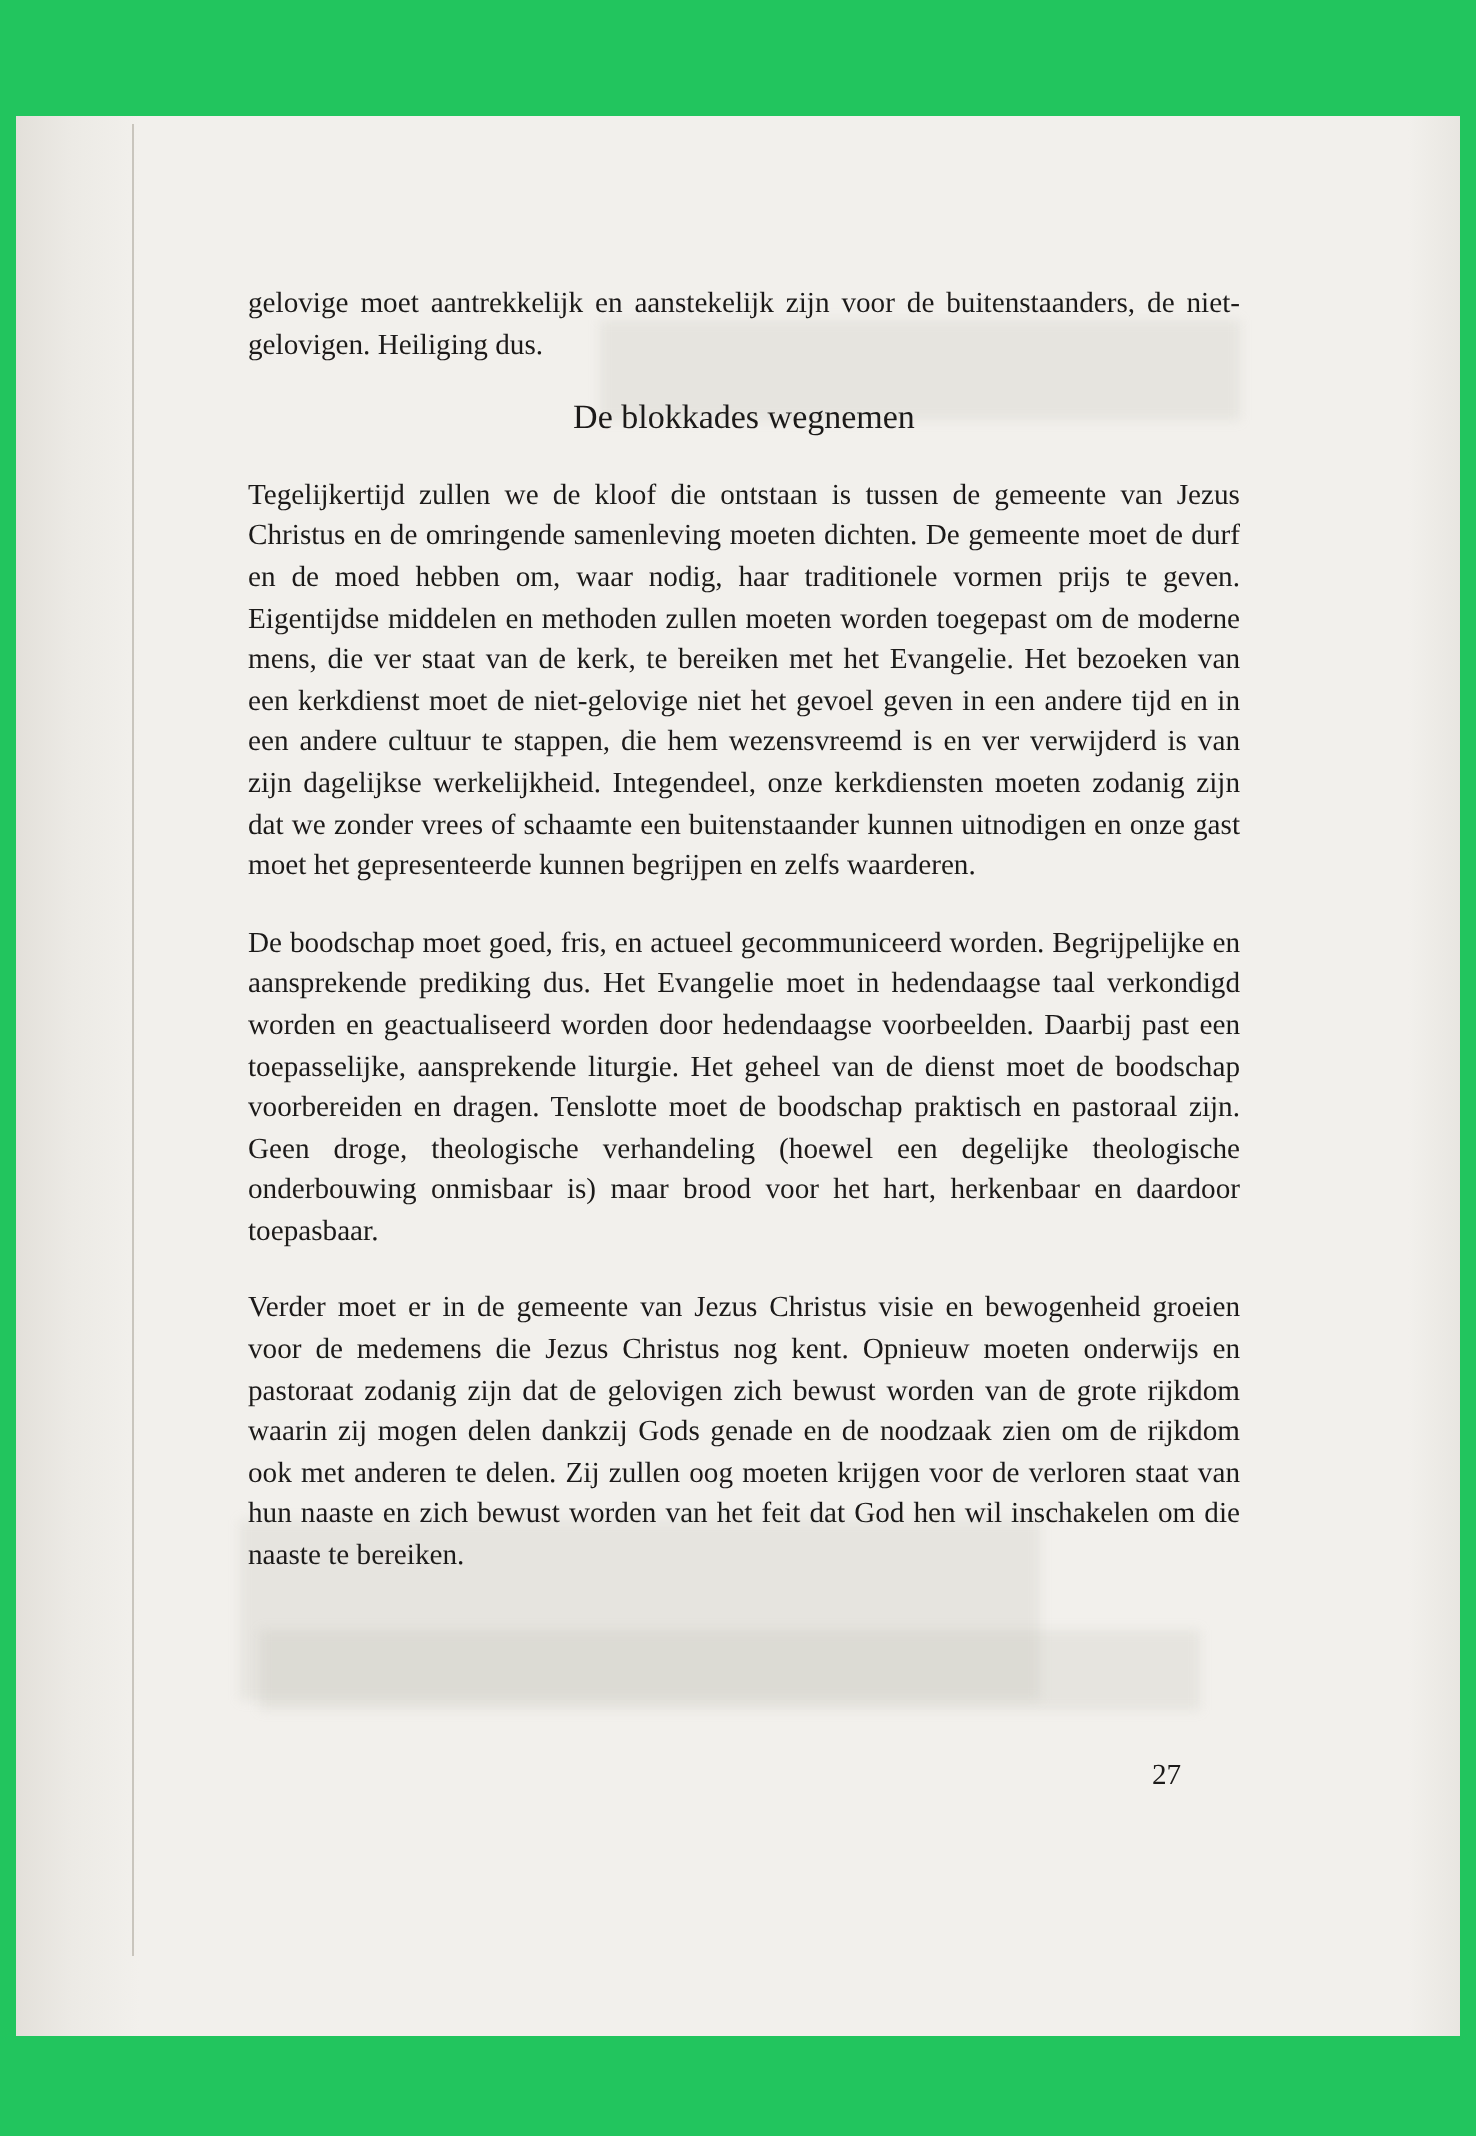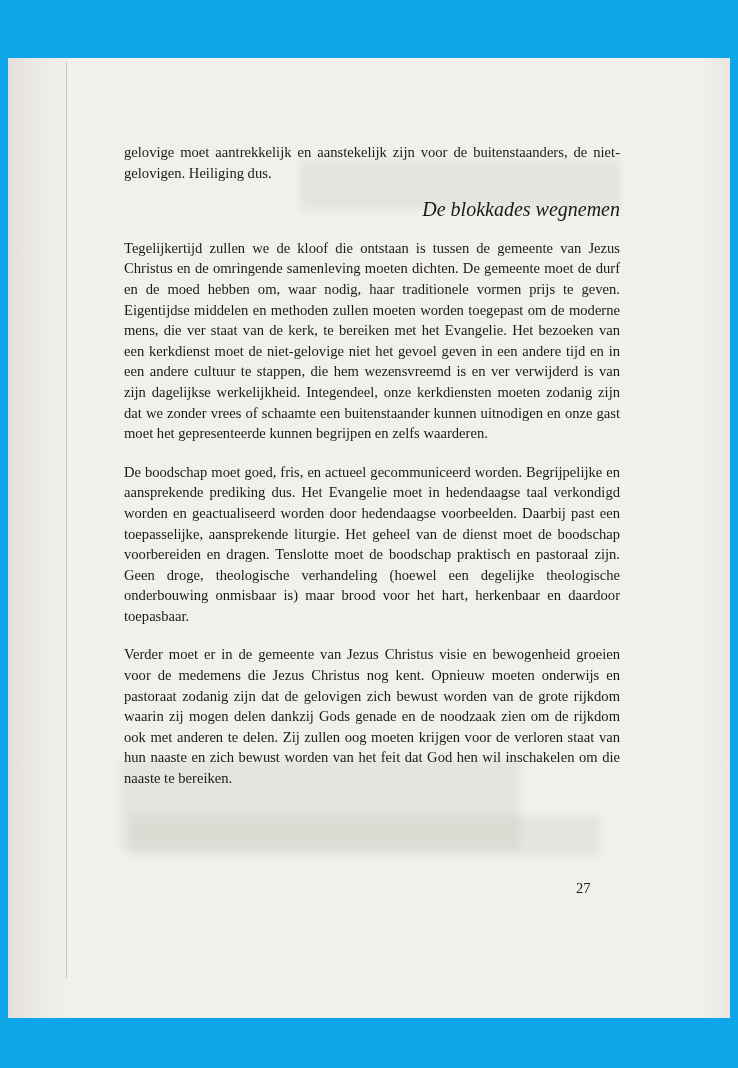--- a/index.html
+++ b/index.html
@@ -11,21 +11,21 @@
     width: 738px;
     height: 1068px;
     overflow: hidden;
     font-family: "Liberation Serif", serif;
   }
 
   #page {
     position: relative;
     width: 738px;
     height: 1068px;
-    background: #0ea5e9;
+    background: #22c55e;
   }
 
   
   .paper {
     position: absolute;
     left: 8px;
     top: 58px;
     width: 706px;
     height: 960px;
     background: #f2f0ec;
@@ -84,23 +84,22 @@
 
   .para {
     margin: 0 0 18px 0;
     text-align: justify;
     text-justify: inter-word;
   }
   .para.first { margin-bottom: 16px; }
 
   .subhead {
     margin: 0 0 18px 0;
-    font-style: italic;
-    font-size: 20px;
-    text-align: right;
+    font-size: 17px;
+    text-align: center;
   }
 
   .pagenum {
     position: absolute;
     left: 576px;
     top: 880px;
     font-size: 14.6px;
     color: #1c1a19;
   }
 </style>

